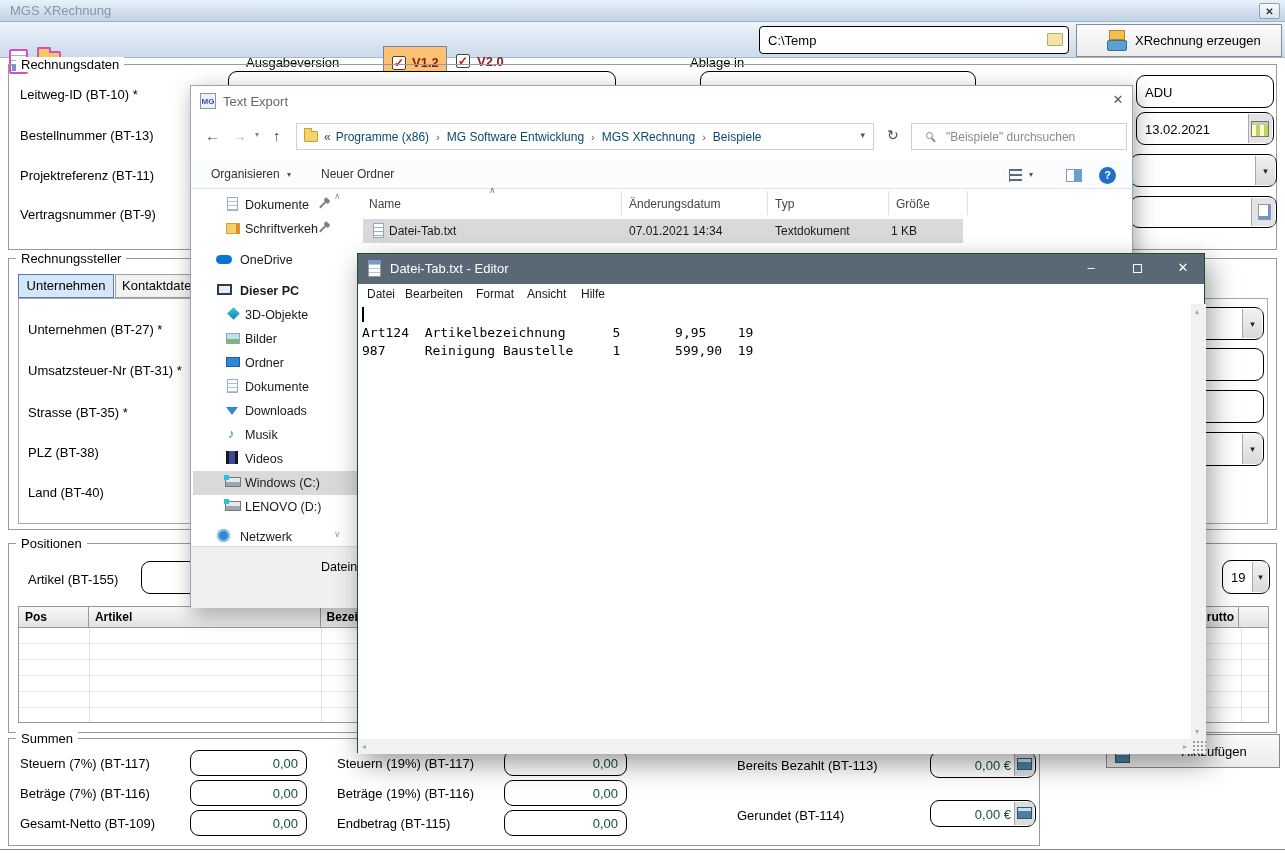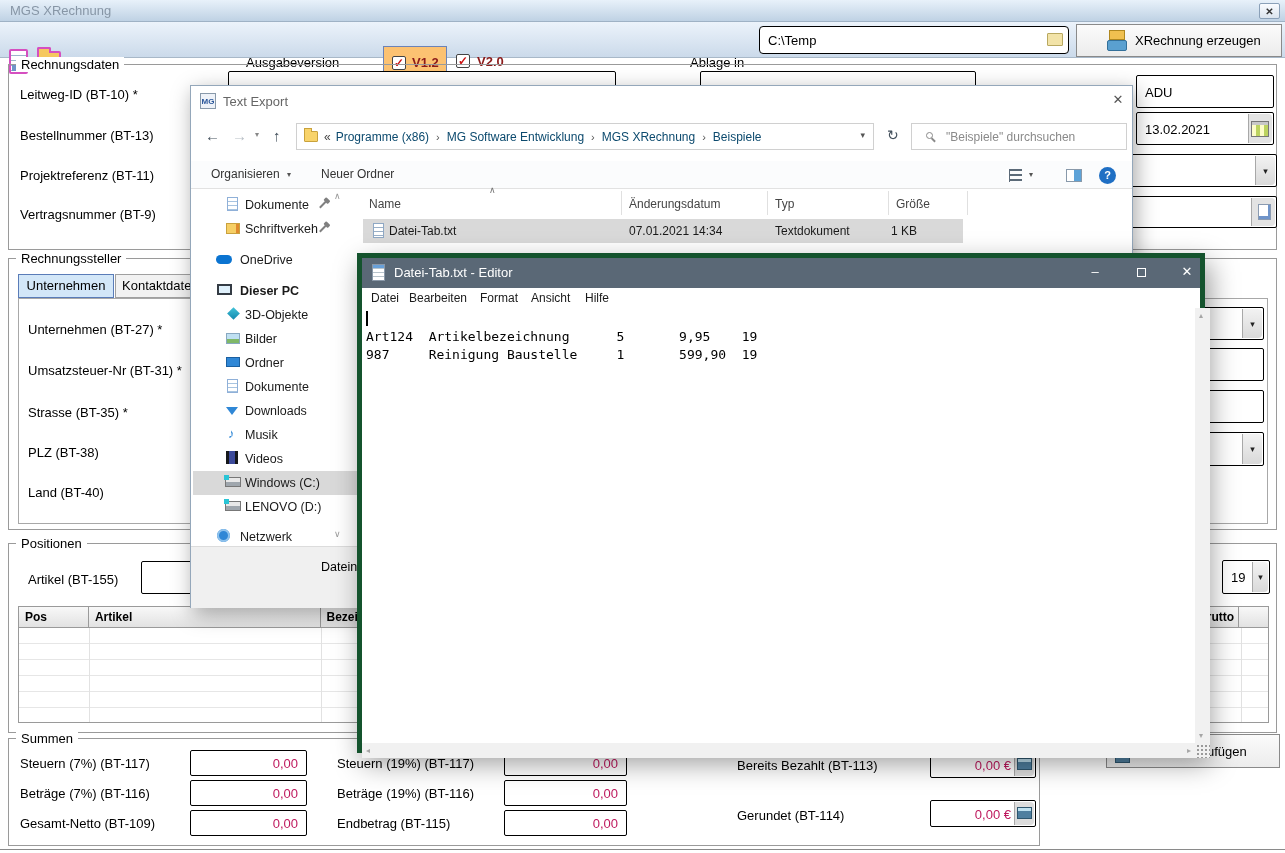--- a/index.html
+++ b/index.html
@@ -14,23 +14,23 @@
   .win-close { position:absolute; left:1259px; top:3px; width:21px; height:16px; background:linear-gradient(#fafcff,#dbe4ee); border:1px solid #8aa0b8; border-radius:2px; text-align:center; font-size:10px; line-height:15px; color:#333; font-weight:bold;}
   .toolbar { left:0; top:22px; width:1285px; height:36px; background:linear-gradient(#ecf3fb,#cbdaea); border-bottom:1px solid #a8b8c8;}
   .tb-doc-icon { position:absolute; left:9px; top:27px; width:19px; height:25px; background:repeating-linear-gradient(#fff 0 4px,#9db4cc 4px 5px); border:2px solid #d54fc0; border-radius:2px;}
   .tb-doc-icon::after{content:"";position:absolute;left:1px;bottom:1px;width:7px;height:7px;background:#6f94c9;}
   .tb-folder-icon { position:absolute; left:37px; top:29px; width:24px; height:21px; background:#f5c860; border:2px solid #d54fc0; border-radius:2px;}
   .tb-folder-icon::before{content:"";position:absolute;left:-2px;top:-6px;width:10px;height:4px;background:#f5c860;border:2px solid #d54fc0;border-bottom:none;border-radius:2px 2px 0 0;}
   .tiny-caret { position:absolute; font-size:8px; color:#222; }
   .v-panel { position:absolute; left:383px; top:24px; width:64px; height:33px; background:#fcc272; border:1px solid #6b83b8; }
   .cb { position:absolute; width:14px; height:14px; background:#fff; border:1px solid #444; border-radius:2px; text-align:center; font-size:12px; line-height:13px; font-weight:bold; color:#cc1111;}
   .vlabel { position:absolute; font-size:13px; font-weight:bold; color:#8b1a1a; }
-  .field { position:absolute; background:#fff; border:1.5px solid #000; border-radius:2px; }
+  .field { position:absolute; background:#fff; border:1.5px solid #000; border-radius:9px; }
   .field .val { position:absolute; left:8px; top:50%; transform:translateY(-50%); font-size:13px; color:#000; white-space:pre;}
-  .field .val-r { position:absolute; right:8px; top:50%; transform:translateY(-50%); font-size:13px; color:#be185d;}
+  .field .val-r { position:absolute; right:8px; top:50%; transform:translateY(-50%); font-size:13px; color:#14532d;}
   .combo-strip { position:absolute; right:1px; top:1px; bottom:1px; width:20px; background:linear-gradient(#f2f2f2,#d9d9d9); border-left:1px solid #a8a8a8; border-radius:0 4px 4px 0; text-align:center; color:#222; font-size:9px; line-height:30px;}
   .icon-strip { position:absolute; right:1px; top:1px; bottom:1px; width:24px; background:#e3e3e3; border-left:1px solid #a8a8a8; border-radius:0 4px 4px 0;}
   .cal-icon { position:absolute; right:3px; top:50%; transform:translateY(-50%); width:18px; height:16px; background:repeating-linear-gradient(90deg,#fdfdc8 0 4px,#bcd35f 4px 8px); border:1px solid #777; box-shadow:inset 0 3px 0 #c8c8c8;}
   .page-icon { position:absolute; right:4px; top:50%; transform:translateY(-50%); width:13px; height:16px; background:#fff; border:1px solid #8a9ab0; box-shadow:inset -2px -3px 0 #6f94c9;}
   .calc-icon { position:absolute; width:15px; height:12px; background:#4f7f9f; box-shadow:inset 0 3px 0 #bfe0ef; border:1px solid #2e566e;}
   .gb { position:absolute; border:1px solid #9a9a9a; }
   .gb-label { position:absolute; background:#fff; padding:0 5px; font-size:13px; color:#000; white-space:nowrap;}
   .btn { position:absolute; background:linear-gradient(#fbfbfb,#ececec); border:1px solid #8a8a8a; }
   
   .ptable { position:absolute; left:18px; top:606px; width:1251px; height:117px; border:1px solid #9a9a9a; background:#fff;}
@@ -80,21 +80,21 @@
   .ic-net { width:13px; height:13px; background:#2f87d6; border-radius:50%; box-shadow:inset 0 0 0 2px #8fc2ec;}
   .chev { position:absolute; font-size:9px; color:#999;}
   
   .flist-head { position:absolute; font-size:12px; color:#454545; white-space:nowrap;}
   .hairline-v { position:absolute; width:1px; background:#e0e0e0;}
   .frow { position:absolute; left:172px; top:133px; width:600px; height:24px; background:#d9d9d9;}
   .frow-icon { position:absolute; left:10px; top:4px; width:11px; height:15px; background:repeating-linear-gradient(#fff 0 3px,#9ab0c8 3px 4px); border:1px solid #8fa8c4;}
   .frow-cell { position:absolute; top:5px; font-size:12px; color:#1a1a1a; white-space:nowrap;}
   .fd-bottom { position:absolute; left:0; top:460px; width:941px; height:62px; background:#f0f0f0; border-top:1px solid #dcdcdc;}
   
-  #notepad { position:absolute; left:357px; top:253px; width:848px; height:500px; background:#fff; border:5px solid #14532d; box-shadow:5px 10px 26px rgba(0,0,0,.4); z-index:20;}
+  #notepad { position:absolute; left:357px; top:253px; width:848px; height:500px; background:#fff; border:1px solid #14532d; box-shadow:5px 10px 26px rgba(0,0,0,.4); z-index:20;}
   .np-title { position:absolute; left:0; top:0; width:100%; height:30px; background:#5a6876;}
   .np-icon { position:absolute; left:10px; top:6px; width:13px; height:17px; background:repeating-linear-gradient(#fff 0 3px,#b8c4cc 3px 4px); border:1px solid #8a98a8; box-shadow:inset 0 3px 0 #68a0d8;}
   .np-title-text { position:absolute; left:32px; top:7px; font-size:13px; color:#fff; white-space:nowrap;}
   .np-btn { position:absolute; top:0; width:46px; height:30px; text-align:center; color:#fff; font-size:13px; line-height:28px;}
   .np-max-glyph { display:inline-block; width:9px; height:9px; border:1.2px solid #fff; margin-top:10px;}
   .np-menu { position:absolute; left:0; top:30px; width:100%; height:20px; background:#fff;}
   .np-menu-item { position:absolute; top:3px; font-size:12px; color:#1a1a1a;}
   .np-text { position:absolute; left:0; top:50px; width:833px; height:435px; background:#fff; overflow:hidden;}
   .np-line { position:absolute; left:4px; height:18px; line-height:18px; font-family:"DejaVu Sans Mono", monospace; font-size:13px; color:#000; white-space:pre; tab-size:8; -moz-tab-size:8;}
   .np-caret { position:absolute; left:4px; top:3px; width:1.5px; height:15px; background:#000;}

